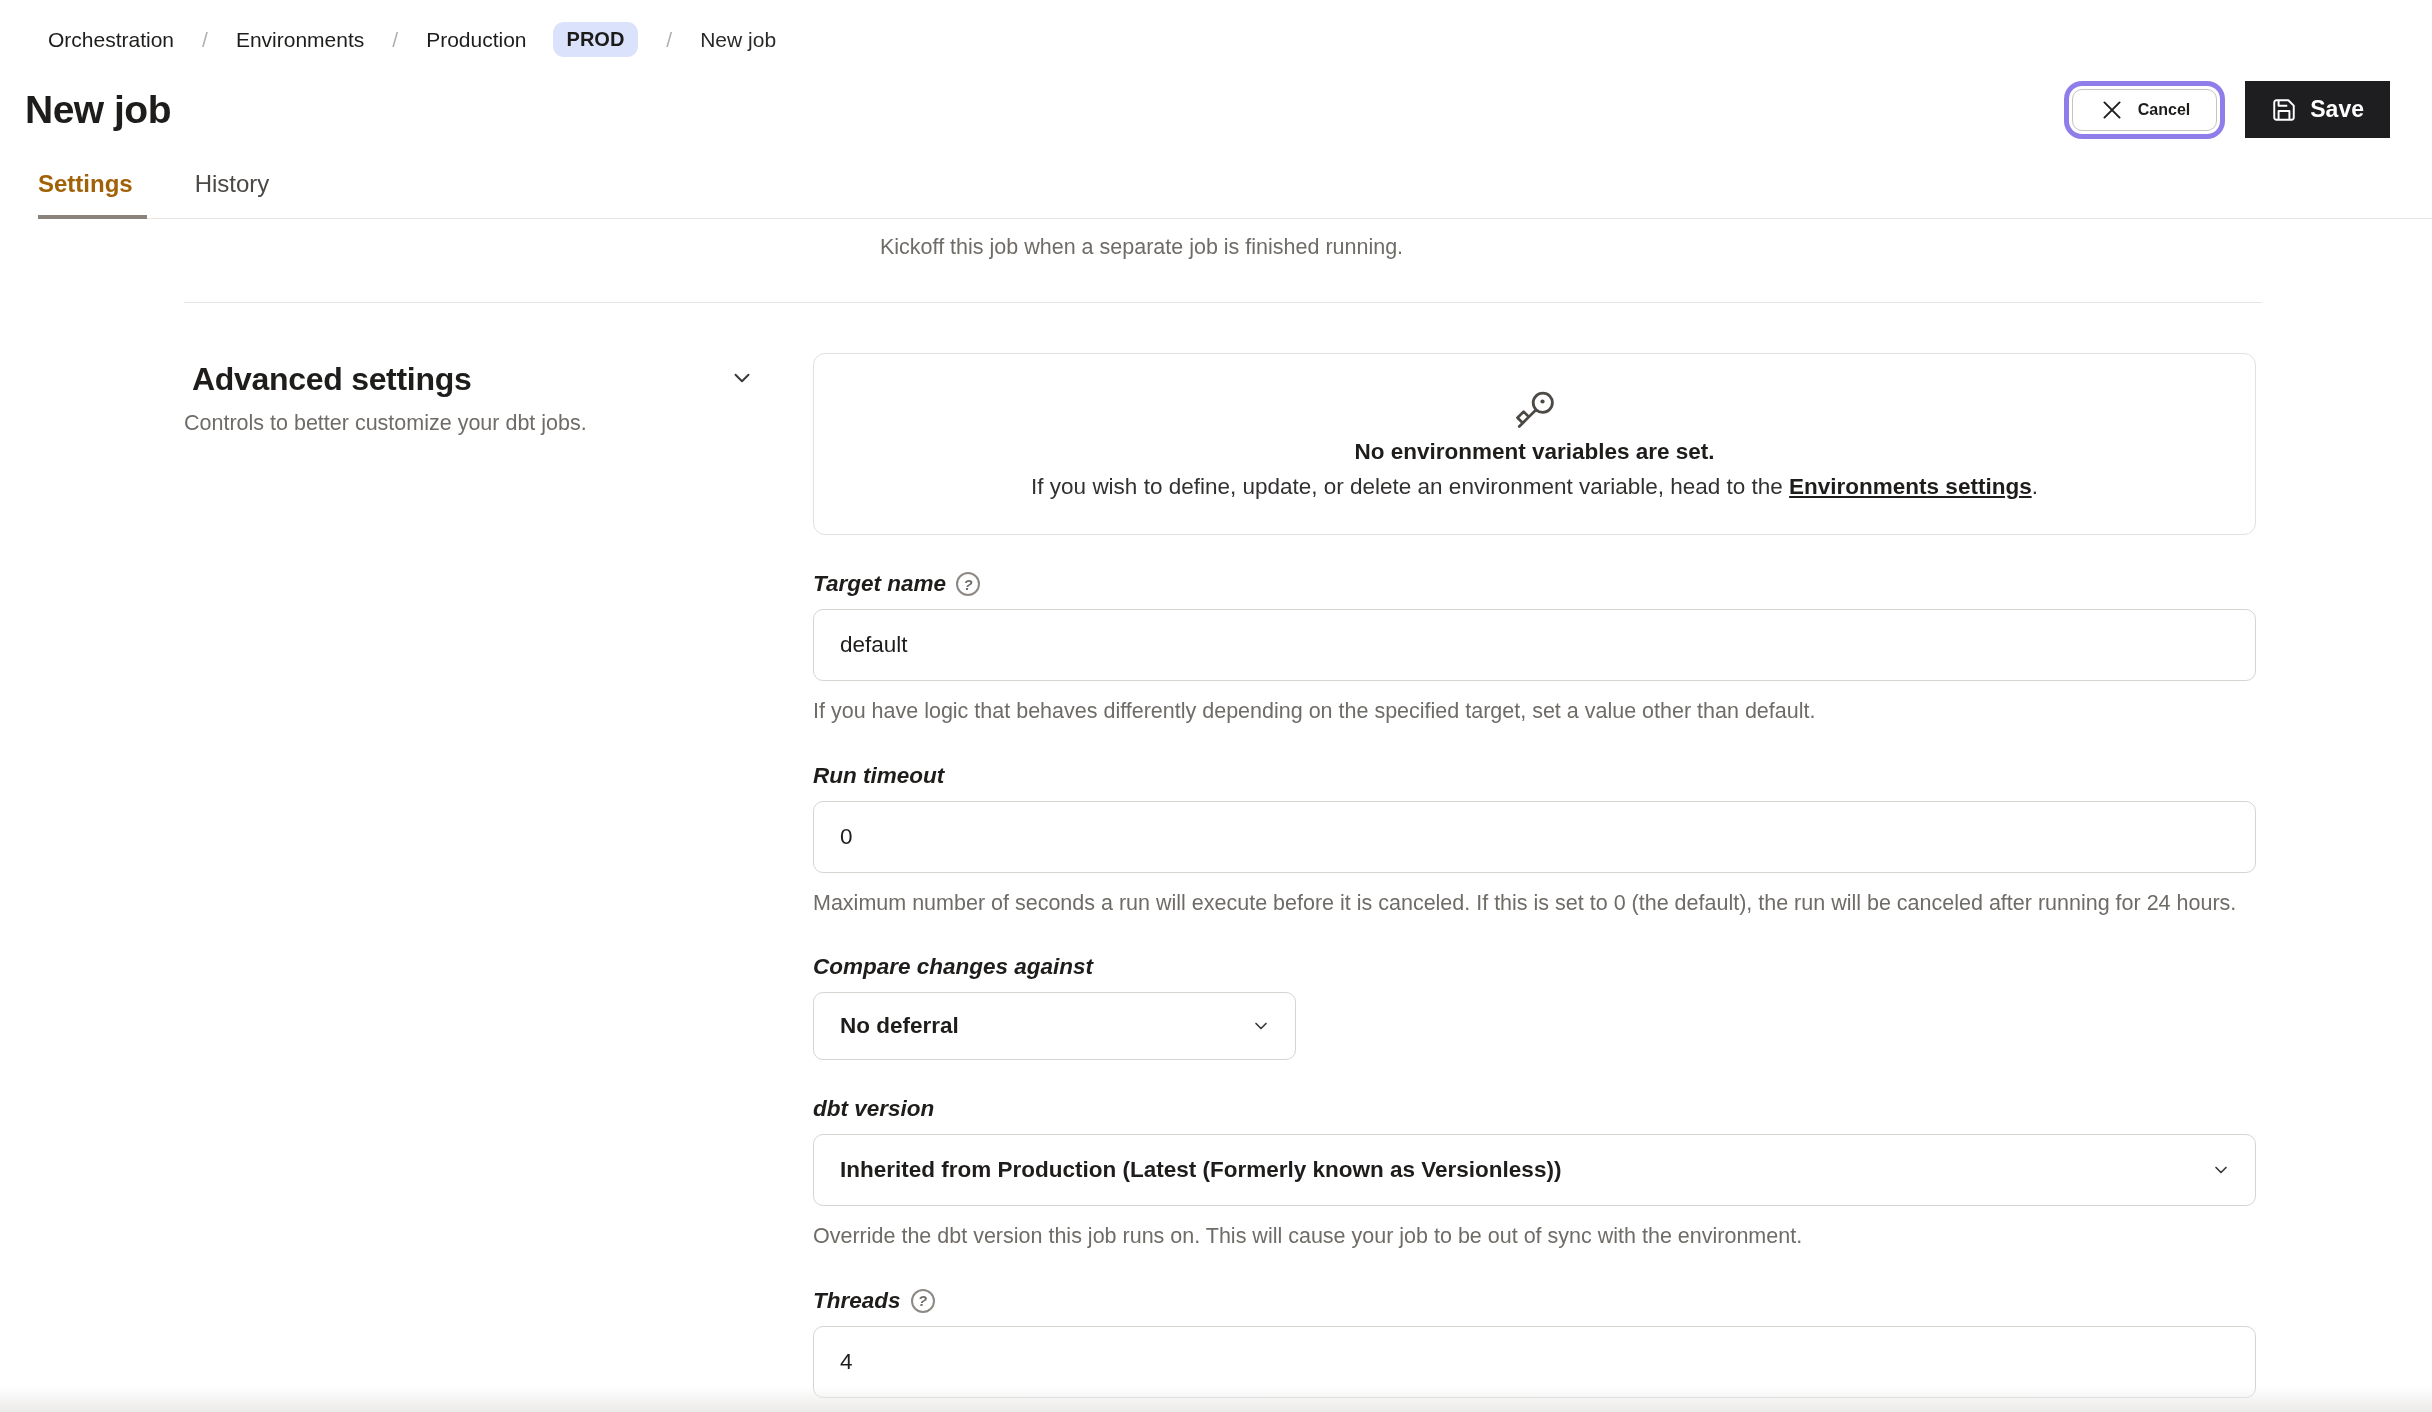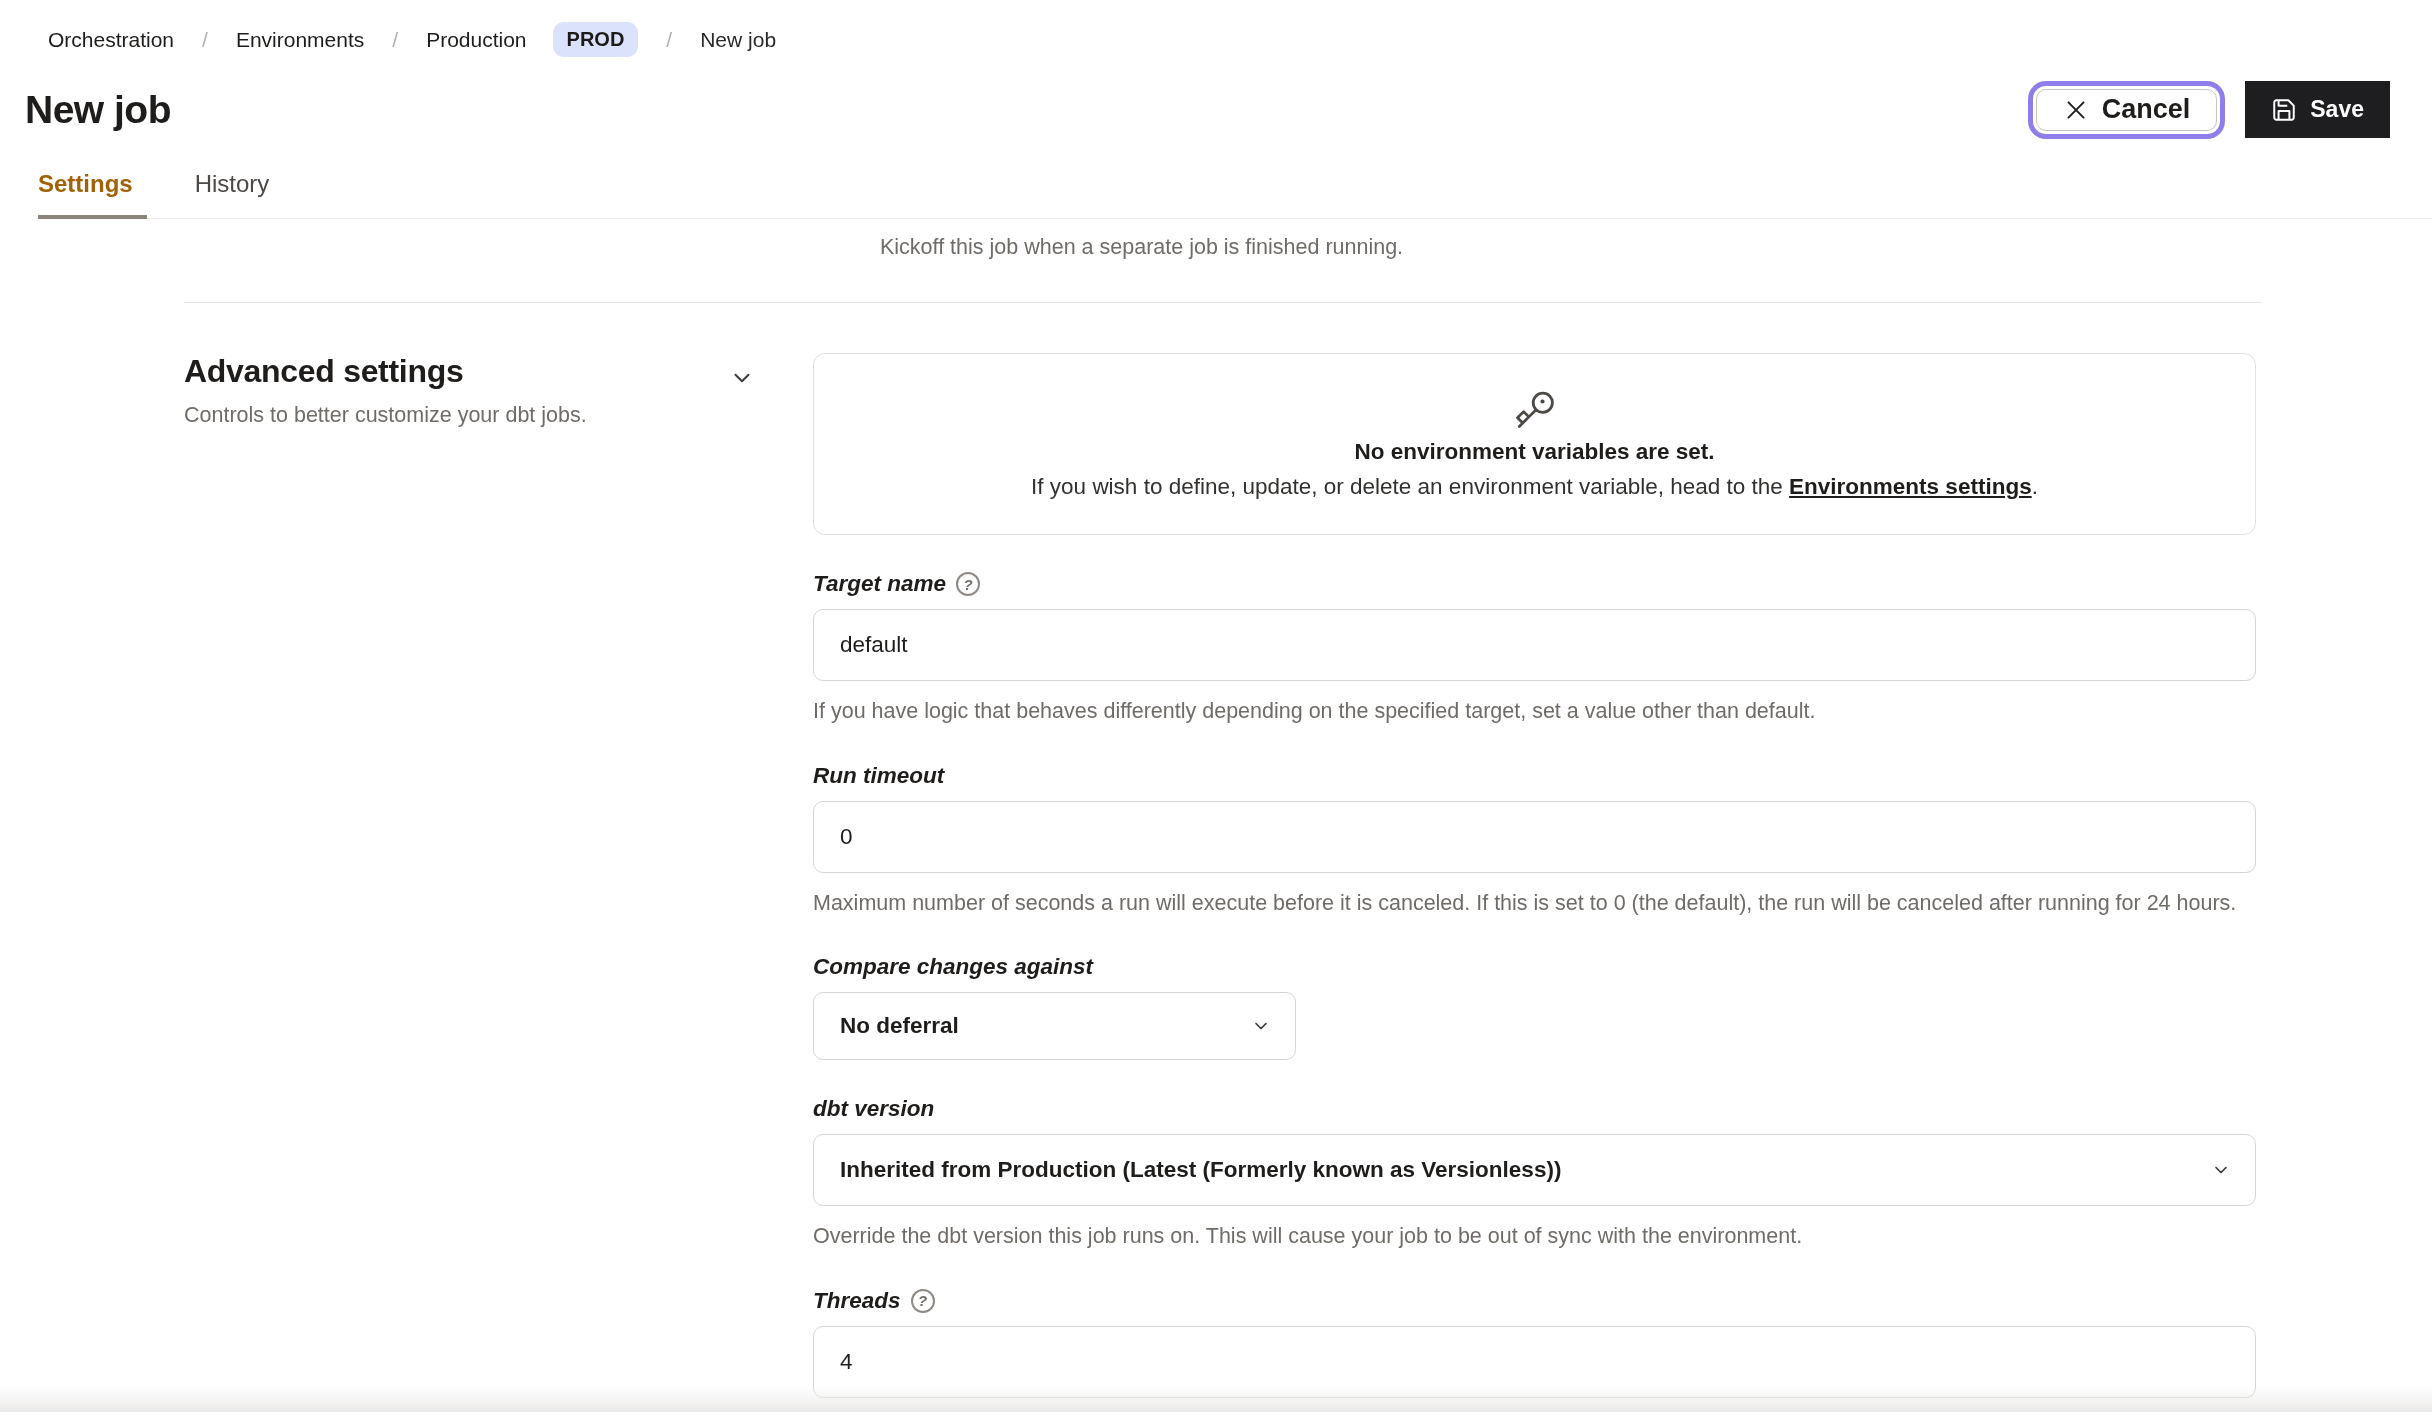--- a/index.html
+++ b/index.html
@@ -29,21 +29,21 @@
     padding: 24px 42px 0 25px;
   }
   .page-title { margin: 0; font-size: 39px; font-weight: 700; letter-spacing: -0.5px; }
   .actions { display: flex; align-items: center; gap: 20px; }
   button { font-family: inherit; cursor: pointer; }
   .btn-cancel {
     display: flex; align-items: center; gap: 13px;
     height: 42px; padding: 0 26px;
     background: #ffffff; color: #1f1d1b;
     border: 1px solid #c7c4c0; border-radius: 10px;
-    font-size: 27px; font-weight: 600;
+    font-size: 16px; font-weight: 600;
     box-shadow: 0 0 0 3px #ffffff, 0 0 0 8px var(--accent_focus, #8f7ee9);
     margin-right: 8px;
   }
   .btn-save {
     display: flex; align-items: center; gap: 13px;
     height: 57px; padding: 0 26px;
     background: var(--save_bg, #1e1e20); color: #ffffff;
     border: none; border-radius: 0;
     font-size: 23px; font-weight: 600;
   }
@@ -62,21 +62,21 @@
     color: #a16207; font-weight: 600;
     border-bottom: 4px solid var(--tab_underline, #8a837c);
     margin-bottom: -1px;
   }
   
   .trigger-note { margin: 16px 0 0 880px; font-size: 21.5px; color: var(--helper_text, #6f6b67); }
   .divider { border: none; border-top: 1px solid var(--divider, #e8e5e2); margin: 42px 170px 0 184px; }
   .advanced-row { display: flex; margin-top: 50px; padding-left: 184px; }
   .advanced-left { width: 629px; flex: none; }
   .adv-title-row { display: flex; justify-content: space-between; align-items: flex-start; padding-right: 58px; }
-  .adv-title { margin: 0; font-size: 32px; font-weight: 700; letter-spacing: -0.3px; }
+  .adv-title { margin: 8px; font-size: 32px; font-weight: 700; letter-spacing: -0.3px; }
   .adv-subtitle { margin: 13px 0 0 0; font-size: 21.5px; color: var(--helper_text, #6f6b67); }
   .chevron-btn { margin-top: 12px; cursor: pointer; display: inline-flex; }
   .advanced-main { width: 1443px; flex: none; }
   
   .env-box {
     height: 182px; border: 1px solid #e3e0dd; border-radius: 12px;
     display: flex; flex-direction: column; align-items: center; justify-content: center;
     text-align: center; gap: 9px; padding: 10px 30px;
   }
   .env-title { font-size: 22.5px; font-weight: 600; color: #1f1d1b; }

